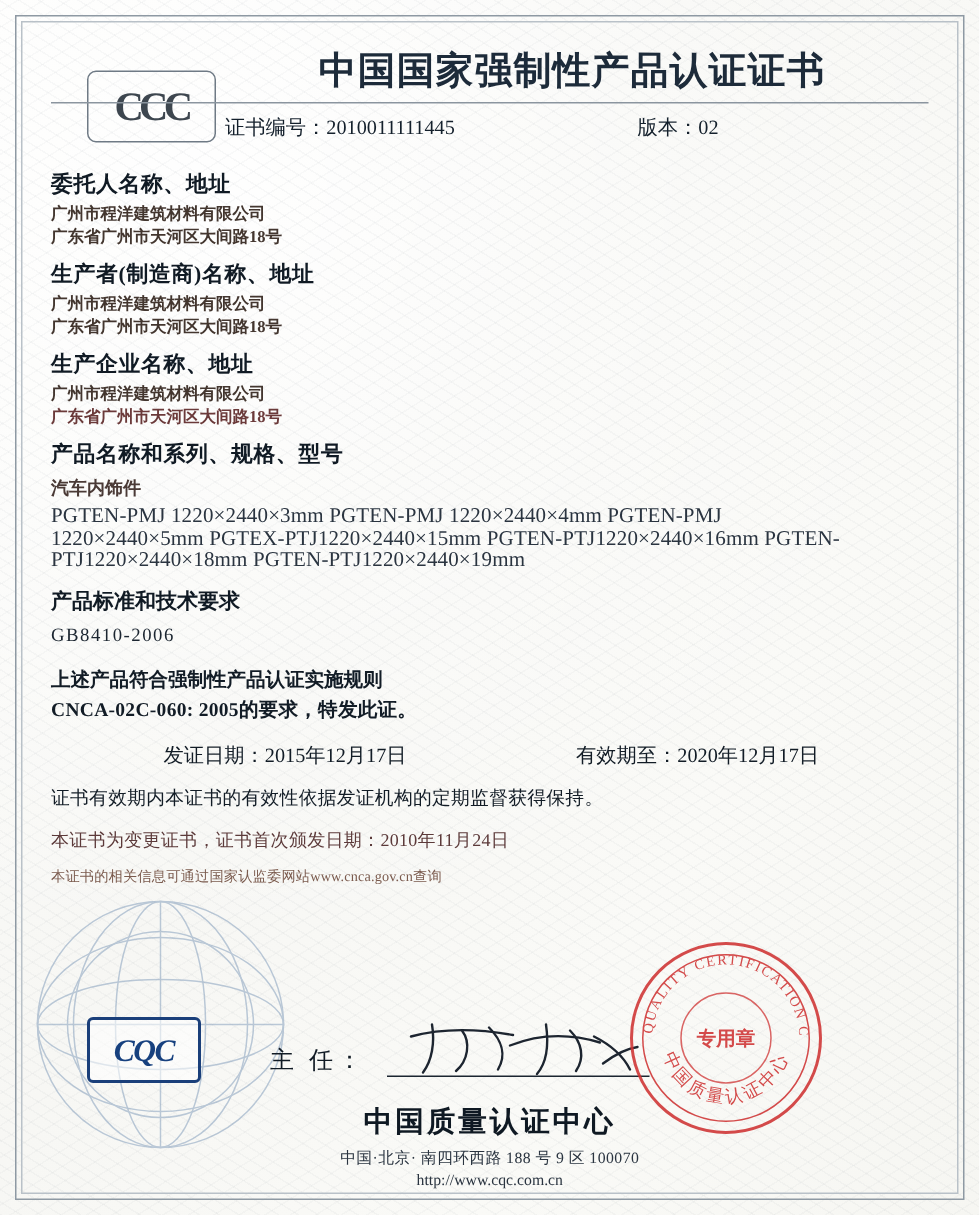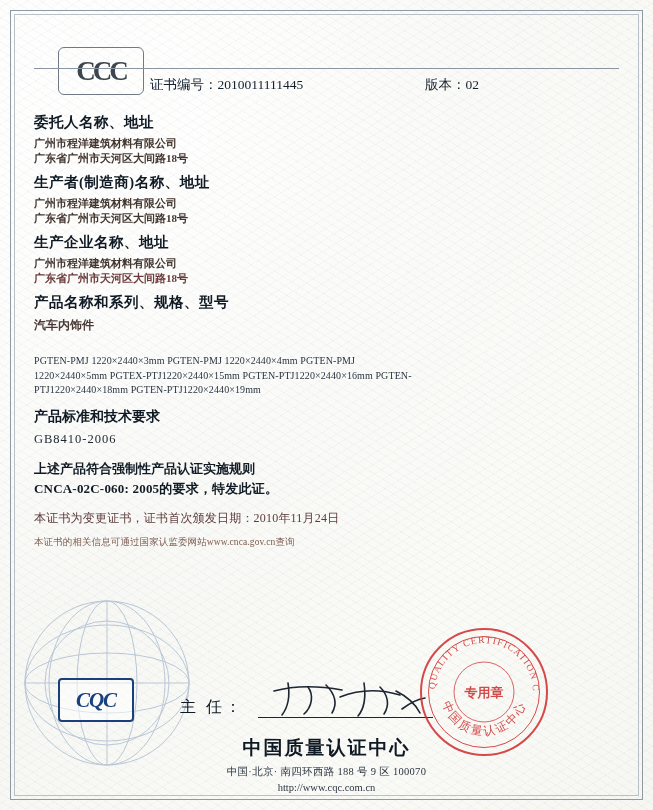--- a/index.html
+++ b/index.html
@@ -131,22 +131,22 @@
     font-weight: bold;
   }
   .sec-line.rose { color: #6b3a3a; }
   .product-name {
     font-size: 12px;
     font-weight: bold;
     color: #4a3a36;
     margin-top: 5px;
   }
   .spec-block {
-    margin-top: 20px;
-    font-size: 10px;
+    margin-top: 4px;
+    font-size: 14px;
     line-height: 14.5px;
     color: #2a3440;
     letter-spacing: 0.1px;
   }
   .std-title {
     font-size: 14px;
     font-weight: bold;
     margin-top: 10px;
     color: #101a24;
   }
@@ -334,20 +334,21 @@
 
 <div class="page">
   <div class="bg-texture"></div>
   <div class="border-frame"></div>
   <div class="border-frame inner"></div>
 
   <div class="header">
     <div class="ccc-logo">
       <span>CCC</span>
     </div>
+    <div class="doc-title">中国国家强制性产品认证证书</div>
   </div>
   <div class="header-rule"></div>
 
   <div class="id-row">
     <div class="cert-no">
       <span>证书编号：</span><span class="val">2010011111445</span>
     </div>
     <div class="version">
       <span>版本：</span><span class="val">02</span>
     </div>
@@ -376,21 +377,30 @@
     </div>
 
     <div class="std-title">产品标准和技术要求</div>
     <div class="std-code">GB8410-2006</div>
 
     <div class="statement">
       <div class="l1">上述产品符合强制性产品认证实施规则</div>
       <div class="l2">CNCA-02C-060: 2005的要求，特发此证。</div>
     </div>
 
-
+    <div class="date-row">
+      <div class="issue">
+        <span>发证日期：</span><span>2015年12月17日</span>
+      </div>
+      <div class="expire">
+        <span>有效期至：</span><span>2020年12月17日</span>
+      </div>
+    </div>
+
+    <div class="note1">证书有效期内本证书的有效性依据发证机构的定期监督获得保持。</div>
     <div class="note2">本证书为变更证书，证书首次颁发日期：2010年11月24日</div>
     <div class="note3">本证书的相关信息可通过国家认监委网站www.cnca.gov.cn查询</div>
   </div>
 
   <svg class="globe" viewBox="0 0 170 170">
     <g fill="none" stroke="#7c98b8" stroke-width="1">
       <circle cx="85" cy="85" r="82"></circle>
       <circle cx="85" cy="85" r="62"></circle>
       <ellipse cx="85" cy="85" rx="82" ry="30"></ellipse>
       <ellipse cx="85" cy="85" rx="82" ry="58"></ellipse>

